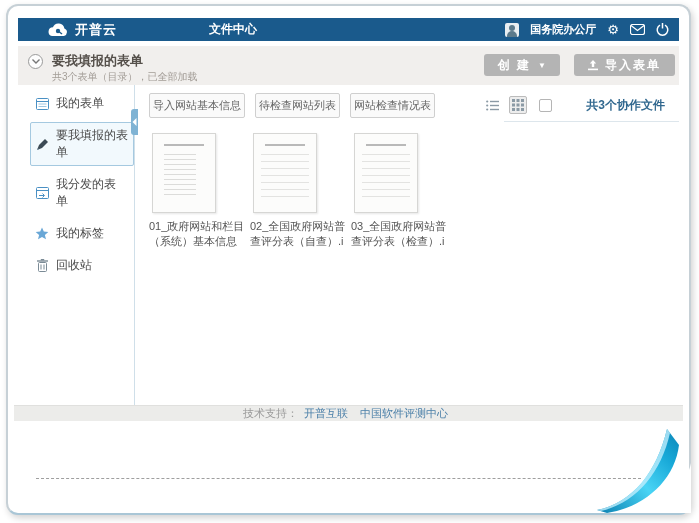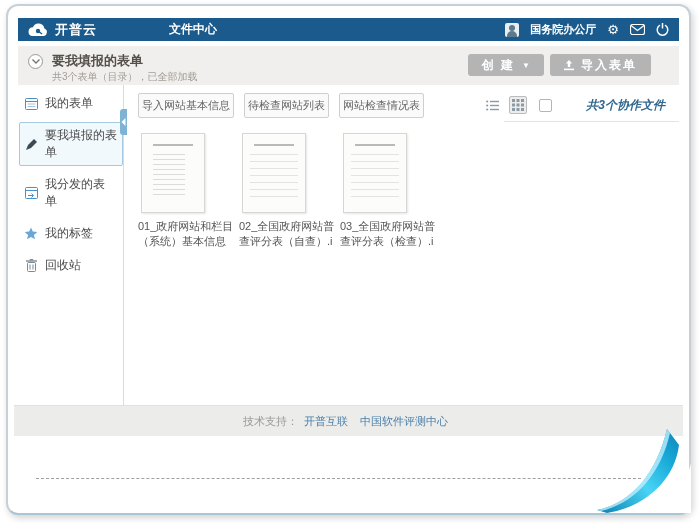--- a/index.html
+++ b/index.html
@@ -6,21 +6,21 @@
   html,body { width:699px; height:523px; background:#fff; overflow:hidden;
               font-family:"Liberation Sans","DejaVu Sans",sans-serif; }
 
   .window { position:absolute; left:6px; top:4px; width:685px; height:511px;
             background:#fff; border:2px solid #c6d0d6; border-bottom-color:#a9c6d6;
             border-radius:12px; box-shadow:2px 3px 7px rgba(0,0,0,.18); }
 
   
   .app-header { position:absolute; left:10px; right:10px; top:12px; height:23px;
                 background:#1a5a8c; display:flex; align-items:stretch; }
-  .logo { display:flex; align-items:center; gap:5px; padding:0 8px; color:#fff;
+  .logo { display:flex; align-items:center; gap:5px; padding:0 28px; color:#fff;
           font-size:13px; font-weight:bold; letter-spacing:1px; }
   .tabs { display:flex; margin-left:48px; }
   .tab { padding:4px 16px; display:flex; align-items:center; color:#fff;
          font-size:12px; font-weight:bold; cursor:pointer; }
   .tab.active { background:#fff; color:#1a5a8c; border-radius:2px 2px 0 0;margin-top:48px; }
   .header-right { margin-left:auto; display:flex; align-items:center; gap:11px;
                   padding-right:10px; color:#fff; }
   .account-name { font-size:11px; font-weight:bold; color:#fff; }
   .avatar { width:14px; height:14px; background:#e8eef2; border-radius:2px;
             position:relative; overflow:hidden; }
@@ -32,48 +32,48 @@
 
   
   .title-band { position:absolute; left:10px; right:10px; top:40px; height:39px;
                 background:#f1efed; }
   .chevron-circle { position:absolute; left:10px; top:8px; width:15px; height:15px;
                     border:1px solid #9a9a9a; border-radius:50%; background:#fdfdfd;
                     display:flex; align-items:center; justify-content:center; cursor:pointer; }
   .page-title { position:absolute; left:34px; top:6px; font-size:13px; font-weight:bold;
                 color:#55504b; }
   .page-subtitle { position:absolute; left:34px; top:24px; font-size:10px; color:#a39d97; }
-  .band-buttons { position:absolute; right:28px; top:8px; display:flex; gap:6px; }
+  .band-buttons { position:absolute; right:4px; top:8px; display:flex; gap:14px; }
   .gray-btn { background:#b4b4b4; color:#fff; font-size:12px; font-weight:bold;
               border:none; border-radius:3px; height:22px; padding:0 14px; cursor:pointer;
               display:flex; align-items:center; gap:7px; letter-spacing:2px; }
   .gray-btn .caret { font-size:8px; letter-spacing:0; }
 
   
-  .content { position:absolute; left:3px; right:10px; top:79px; height:322px; background:#fff; }
+  .content { position:absolute; left:14px; right:10px; top:79px; height:322px; background:#fff; }
   .sidebar { position:absolute; left:0; top:0; bottom:0; width:112px; }
   .side-item { display:flex; align-items:center; gap:7px; margin:5px 2px 5px 8px;
                padding:4px 4px; font-size:12px; color:#4a4a4a; cursor:pointer;
                border:1px solid transparent; }
   .side-item.selected { border:1px solid #a5c9e0; background:#f2f9fd; border-radius:2px;
                         margin-right:0; }
   .side-icon { width:14px; height:14px; flex:0 0 14px; display:flex; align-items:center;
                justify-content:center; }
   .side-divider { position:absolute; left:112px; top:0; bottom:0; width:1px; background:#cfdfe9; }
   .collapse-handle { position:absolute; left:109px; top:24px; width:7px; height:26px;
                      background:#7fb3d4; border-radius:3px 0 0 3px; cursor:pointer;
                      display:flex; align-items:center; justify-content:center; }
   .collapse-handle svg { display:block; }
 
   .main { position:absolute; left:113px; right:0; top:0; bottom:0; }
   .toolbar { position:absolute; left:0; right:0; top:8px; height:24px; display:flex;
              align-items:center; padding-left:14px; }
   .tool-btn { background:#fafafa; border:1px solid #cfcfcf; border-radius:2px; color:#666;
               font-size:11px; padding:4px 3px; margin-right:10px; cursor:pointer; }
-  .view-group { margin-left:auto; display:flex; align-items:center; gap:8px; padding-right:14px;font-style:italic; }
+  .view-group { margin-left:auto; display:flex; align-items:center; gap:8px; padding-right:14px; }
   .view-icon { width:18px; height:18px; display:flex; align-items:center; justify-content:center;
                cursor:pointer; border:1px solid transparent; }
   .view-icon.active { border:1px solid #bbb; background:#ededed; border-radius:2px; }
   .checkbox { width:13px; height:13px; border:1px solid #b5b5b5; border-radius:2px;
               background:#fff; cursor:pointer; margin:0 4px; }
   .count-text { font-size:12px; font-weight:bold; color:#31688f; margin-left:22px; }
   .count-underline { position:absolute; right:0; top:36px; width:175px; height:1px;
                      background:#dde6ec; }
 
   .cards { position:absolute; left:14px; top:48px; display:flex; gap:31px; }
@@ -82,21 +82,21 @@
            box-shadow:1px 1px 2px rgba(0,0,0,.10); position:relative; }
   .thumb .t-title { position:absolute; left:18%; right:18%; top:10px; height:2px; background:#b9b9b9; }
   .thumb .t-lines { position:absolute; left:12%; right:12%; top:20px; height:44px;
             background:repeating-linear-gradient(to bottom,#e3e3e1 0,#e3e3e1 1px,transparent 1px,transparent 7px); }
   .thumb.t-table .t-lines { left:18%; right:30%;
             background:repeating-linear-gradient(to bottom,#dcdcda 0,#dcdcda 1px,transparent 1px,transparent 5px); }
   .card-label { margin-top:6px; font-size:11px; line-height:15px; color:#555; text-align:center;
                 white-space:nowrap; }
 
   
-  .footer-band { position:absolute; left:6px; right:6px; top:399px; height:31px;
+  .footer-band { position:absolute; left:6px; right:6px; top:399px; height:16px;
                  background:#ececea; border-top:1px solid #e0e0de; display:flex;
                  align-items:center; justify-content:center; font-size:11px; color:#9a9a9a; }
   .footer-band a { color:#4a7fa8; text-decoration:none; margin:0 6px; cursor:pointer; }
 
   .dashed-line { position:absolute; left:28px; right:48px; top:472px; height:0;
                  border-top:1px dashed #9f9f9f; }
 
   .page-curl { position:absolute; right:-2px; bottom:-2px; width:100px; height:92px; }
 </style>
 </head>

